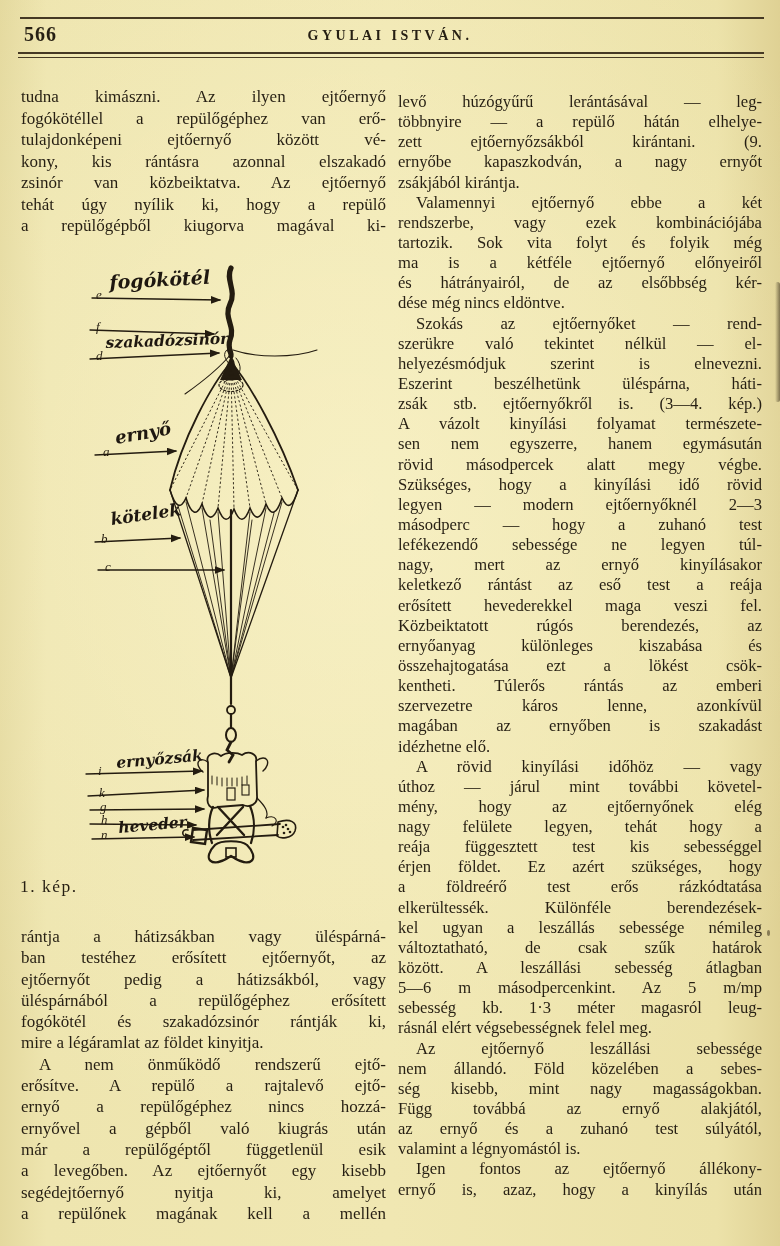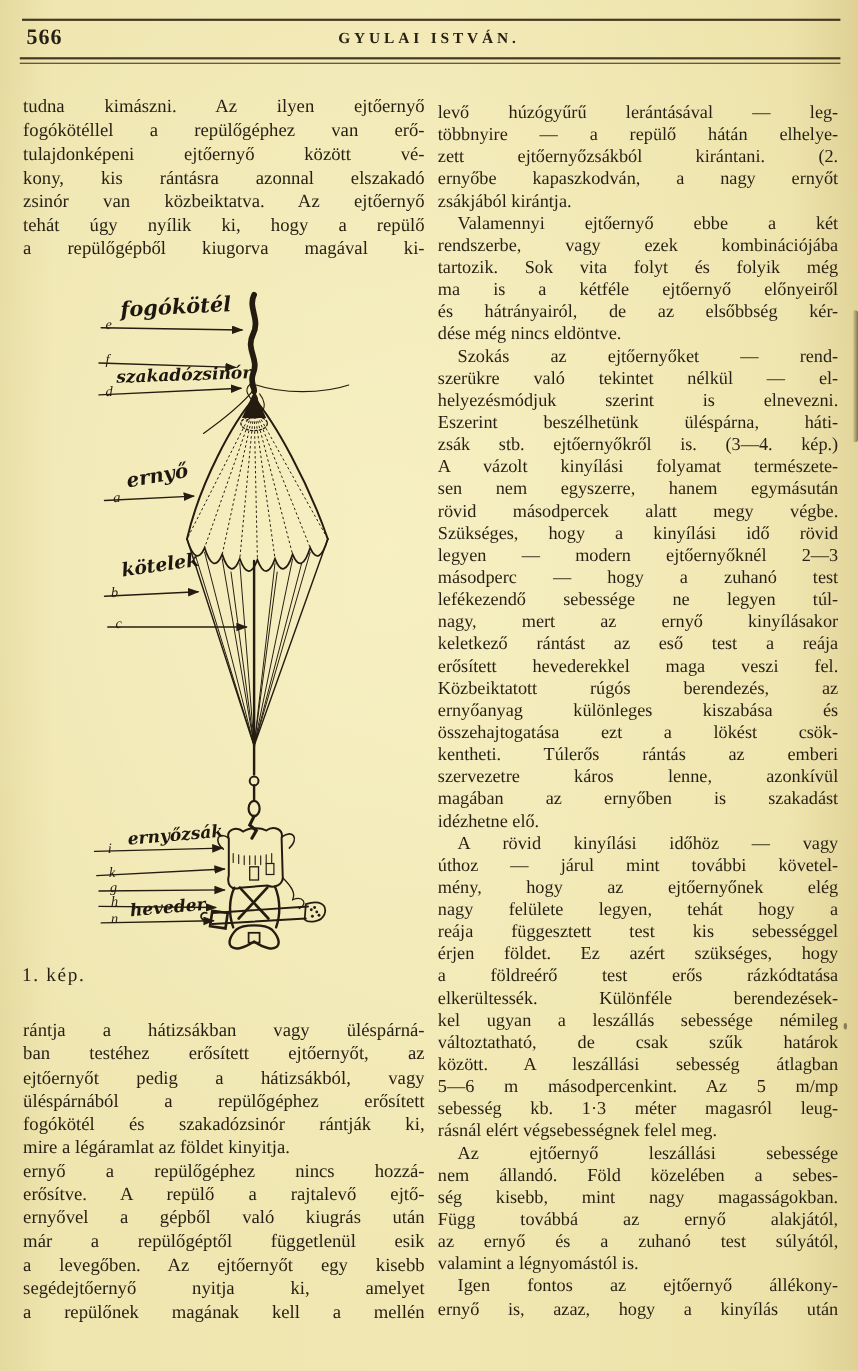--- a/index.html
+++ b/index.html
@@ -54,32 +54,33 @@
     <div class="line">tehát úgy nyílik ki, hogy a repülő</div>
     <div class="line">a repülőgépből kiugorva magával ki-</div>
   </div>
 <div class="col" id="col-left-bot" style="left:21px;top:926px;width:365px;">
     <div class="line">rántja a hátizsákban vagy üléspárná-</div>
     <div class="line">ban testéhez erősített ejtőernyőt, az</div>
     <div class="line">ejtőernyőt pedig a hátizsákból, vagy</div>
     <div class="line">üléspárnából a repülőgéphez erősített</div>
     <div class="line">fogókötél és szakadózsinór rántják ki,</div>
     <div class="line endp">mire a légáramlat az földet kinyitja.</div>
+    <div class="line ind">A nem önműködő rendszerű ejtő-</div>
+    <div class="line">erősítve. A repülő a rajtalevő ejtő-</div>
     <div class="line">ernyő a repülőgéphez nincs hozzá-</div>
-    <div class="line">erősítve. A repülő a rajtalevő ejtő-</div>
     <div class="line">ernyővel a gépből való kiugrás után</div>
     <div class="line">már a repülőgéptől függetlenül esik</div>
     <div class="line">a levegőben. Az ejtőernyőt egy kisebb</div>
     <div class="line">segédejtőernyő nyitja ki, amelyet</div>
     <div class="line">a repülőnek magának kell a mellén</div>
   </div>
 <div class="col" id="col-right" style="left:398px;top:92px;width:364px;">
     <div class="line">levő húzógyűrű lerántásával — leg-</div>
     <div class="line">többnyire — a repülő hátán elhelye-</div>
-    <div class="line">zett ejtőernyőzsákból kirántani. (2.</div>
+    <div class="line">zett ejtőernyőzsákból kirántani. (9.</div>
     <div class="line">ernyőbe kapaszkodván, a nagy ernyőt</div>
     <div class="line endp">zsákjából kirántja.</div>
     <div class="line ind">Valamennyi ejtőernyő ebbe a két</div>
     <div class="line">rendszerbe, vagy ezek kombinációjába</div>
     <div class="line">tartozik. Sok vita folyt és folyik még</div>
     <div class="line">ma is a kétféle ejtőernyő előnyeiről</div>
     <div class="line">és hátrányairól, de az elsőbbség kér-</div>
     <div class="line endp">dése még nincs eldöntve.</div>
     <div class="line ind">Szokás az ejtőernyőket — rend-</div>
     <div class="line">szerükre való tekintet nélkül — el-</div>

